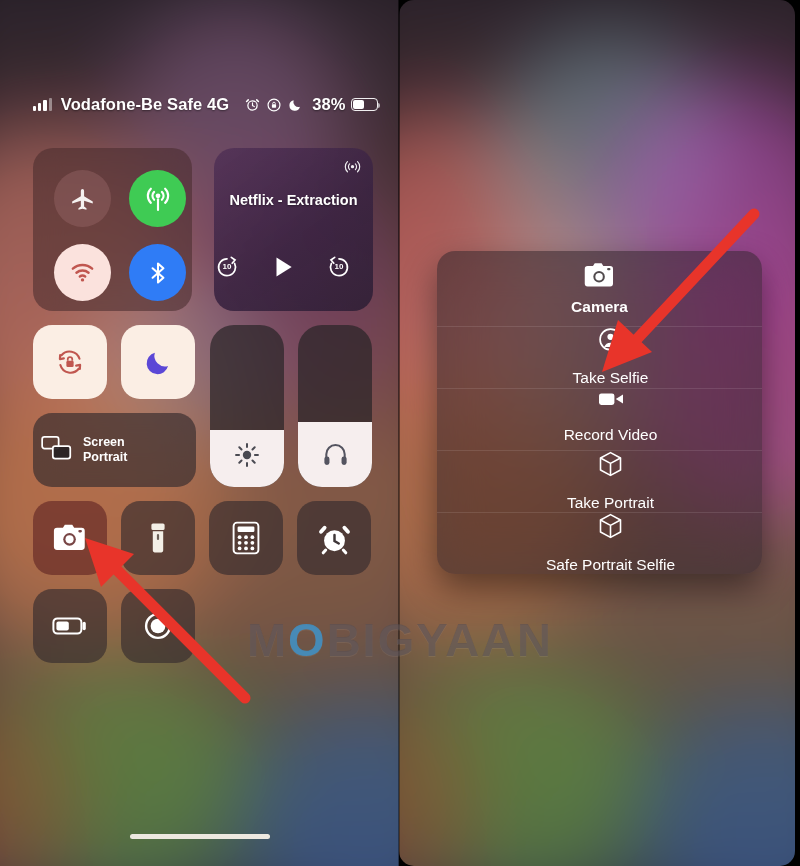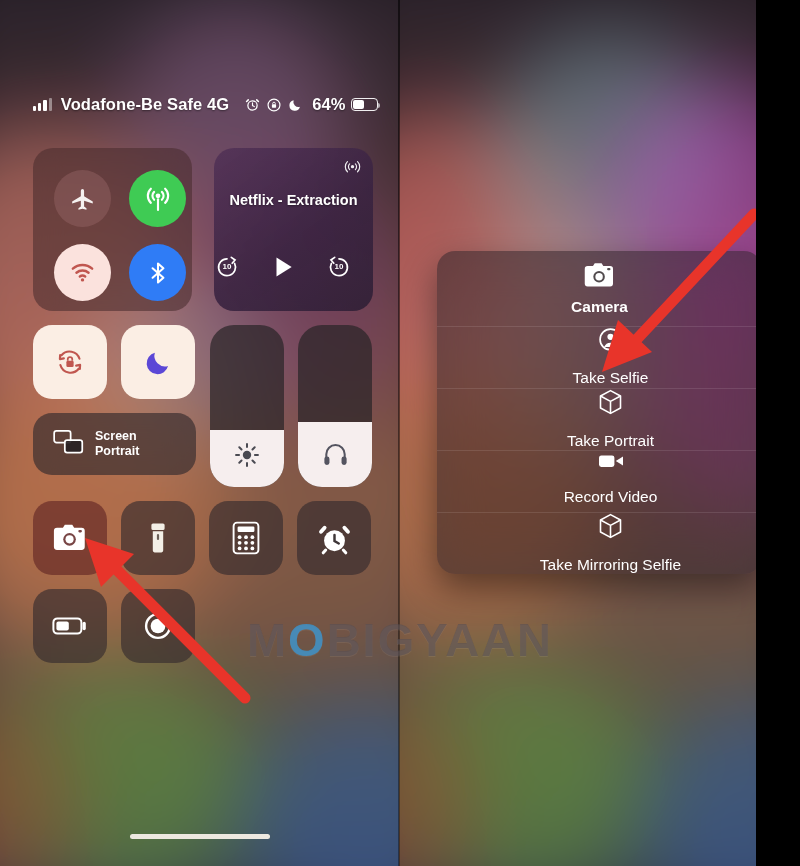--- a/index.html
+++ b/index.html
@@ -3,21 +3,21 @@
 <meta charset="utf-8">
 <style>
   html,body{margin:0;padding:0;background:#000;}
   body{width:800px;height:866px;overflow:hidden;
        font-family:"Liberation Sans","DejaVu Sans",sans-serif;}
   .stage{position:relative;width:800px;height:866px;overflow:hidden;}
 
   
   .panel{position:absolute;top:0;height:866px;overflow:hidden;}
   #panel-left{left:0;width:399px;}
-  #panel-right{left:399px;width:357px;}
+  #panel-right{left:399px;width:396px;border-radius:15px;}
   .panel-seam{position:absolute;left:398px;top:0;width:2px;height:866px;
               background:linear-gradient(to bottom,rgba(0,0,0,.55),rgba(0,0,0,.35));z-index:40;}
 
   
   .wall{position:absolute;inset:-60px;filter:blur(34px) saturate(1.12);}
   .wall .base{position:absolute;inset:0;background:#2b2630;}
   .blob{position:absolute;border-radius:50%;filter:blur(26px);}
 
   
   .L .base{background:linear-gradient(180deg,#241f27 0%,#3a2b31 18%,#6d4a44 40%,#7d574b 55%,#6b5147 70%,#4e5543 85%,#343b4e 100%);}
@@ -66,22 +66,22 @@
   .airplay{position:absolute;right:11px;top:10px;opacity:.92;}
   .media-ctrls{position:absolute;left:0;right:0;top:104px;display:flex;
                align-items:center;gap:30px;}
 
   .row2{display:flex;gap:14px;margin-top:14px;}
   .leftcol{width:163px;}
   .smallrow{display:flex;gap:14px;}
   .sq{width:74px;height:74px;border-radius:19px;display:flex;
       align-items:center;justify-content:center;}
   .sq.on{background:#fbeee4;}
-  .mirror{margin-top:14px;width:163px;height:62px;border-radius:19px;
-          background:rgba(52,43,45,.66);display:flex;align-items:center;gap:11px;padding-left:20px;box-sizing:border-box;}
+  .mirror{margin-top:14px;width:163px;height:74px;border-radius:19px;
+          background:rgba(52,43,45,.66);display:flex;align-items:center;gap:11px;padding-left:8px;box-sizing:border-box;}
   .mirror-label{color:#fff;font-size:12.5px;font-weight:600;line-height:15px;}
 
   .sliders{display:flex;gap:14px;}
   .slider{width:74px;height:162px;border-radius:24px;overflow:hidden;position:relative;
           background:rgba(40,35,38,.70);}
   .slider .sfill{position:absolute;left:0;right:0;bottom:0;background:#f6eeee;}
   .slider .sicon{position:absolute;left:0;right:0;bottom:18px;display:flex;justify-content:center;}
 
   .row3{display:flex;gap:14px;margin-top:14px;}
   .row4{display:flex;gap:14px;margin-top:14px;}
@@ -155,21 +155,21 @@
           <circle cx="12" cy="12" r="10.2" fill="none" stroke="#fff" stroke-width="2"></circle>
           <rect x="8.4" y="10.8" width="7.2" height="6" rx="1.2" fill="#fff"></rect>
           <path d="M9.8 10.8V9.4a2.2 2.2 0 0 1 4.4 0v1.4" fill="none" stroke="#fff" stroke-width="1.6"></path>
         </svg>
       </span>
       <span class="sb-ico">
         <svg width="14" height="14" viewBox="0 0 24 24">
           <path d="M20.5 15.2A9 9 0 0 1 9.6 3.8 9.2 9.2 0 1 0 20.5 15.2z" fill="#fff"></path>
         </svg>
       </span>
-      <span class="pct">64%</span>
+      <span class="pct">38%</span>
       <span class="batt">
         <span class="fill"></span>
           <span class="nub"></span>
       </span>
     </div>
 
     <div class="cc">
 
       <div class="row1">
 
@@ -394,46 +394,46 @@
             <circle cx="12" cy="12" r="10"></circle>
             <circle cx="12" cy="9.4" r="3" fill="#fff" stroke="none"></circle>
             <path d="M5.9 19.3a6.6 6.6 0 0 1 12.2 0" fill="#fff" stroke="none"></path>
           </svg>
         </span>
         <span class="ctx-label">Take Selfie</span>
       </div>
 
       <div class="ctx-item">
         <span class="ctx-icon">
-          <svg width="25" height="26" viewBox="0 0 24 26" fill="none" stroke="#fff" stroke-width="1.6" stroke-linejoin="round">
-            <path d="M12 1.6 22 7v12L12 24.4 2 19V7z"></path>
-            <path d="M2 7l10 5.4L22 7M12 12.4V24.4"></path>
-          </svg>
-        </span>
-        <span class="ctx-label">Take Portrait</span>
-      </div>
-
-      <div class="ctx-item">
-        <span class="ctx-icon">
           <svg width="26" height="20" viewBox="0 0 26 20">
             <rect x="1" y="4.4" width="15.4" height="11.6" rx="2.4" fill="#fff"></rect>
             <path d="M17.8 10 25 5.6v8.8z" fill="#fff"></path>
           </svg>
         </span>
         <span class="ctx-label">Record Video</span>
       </div>
 
       <div class="ctx-item">
         <span class="ctx-icon">
           <svg width="25" height="26" viewBox="0 0 24 26" fill="none" stroke="#fff" stroke-width="1.6" stroke-linejoin="round">
             <path d="M12 1.6 22 7v12L12 24.4 2 19V7z"></path>
             <path d="M2 7l10 5.4L22 7M12 12.4V24.4"></path>
           </svg>
         </span>
-        <span class="ctx-label">Take Mirroring Selfie</span>
+        <span class="ctx-label">Take Portrait</span>
+      </div>
+
+      <div class="ctx-item">
+        <span class="ctx-icon">
+          <svg width="25" height="26" viewBox="0 0 24 26" fill="none" stroke="#fff" stroke-width="1.6" stroke-linejoin="round">
+            <path d="M12 1.6 22 7v12L12 24.4 2 19V7z"></path>
+            <path d="M2 7l10 5.4L22 7M12 12.4V24.4"></path>
+          </svg>
+        </span>
+        <span class="ctx-label">Safe Portrait Selfie</span>
       </div>
     </div>
 
     <svg class="arrow" style="left:195px;top:200px;" width="180" height="190" viewBox="0 0 180 190">
       <g>
         <path d="M160 14 L29 154" stroke="#e8342a" stroke-width="11" stroke-linecap="round"></path>
         <path d="M8 172 L24 120 L58 152 Z" fill="#e8342a"></path>
       </g>
     </svg>
   </div>

